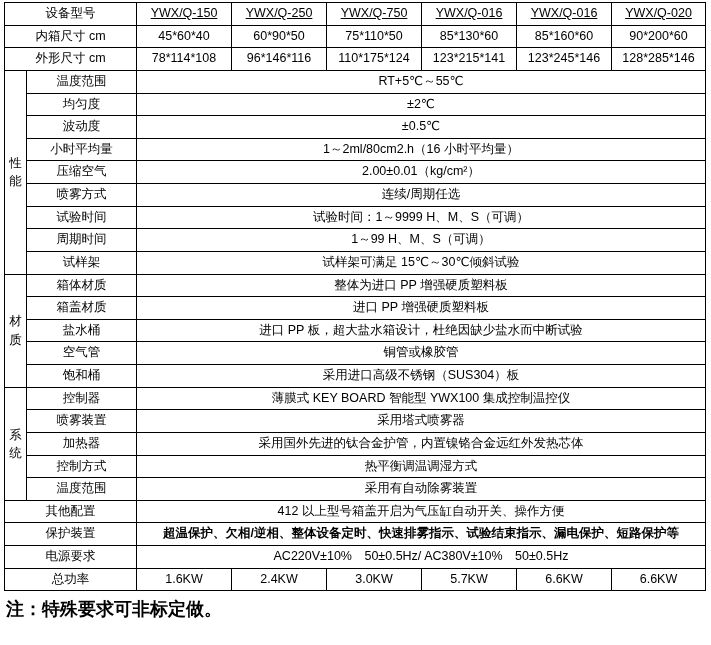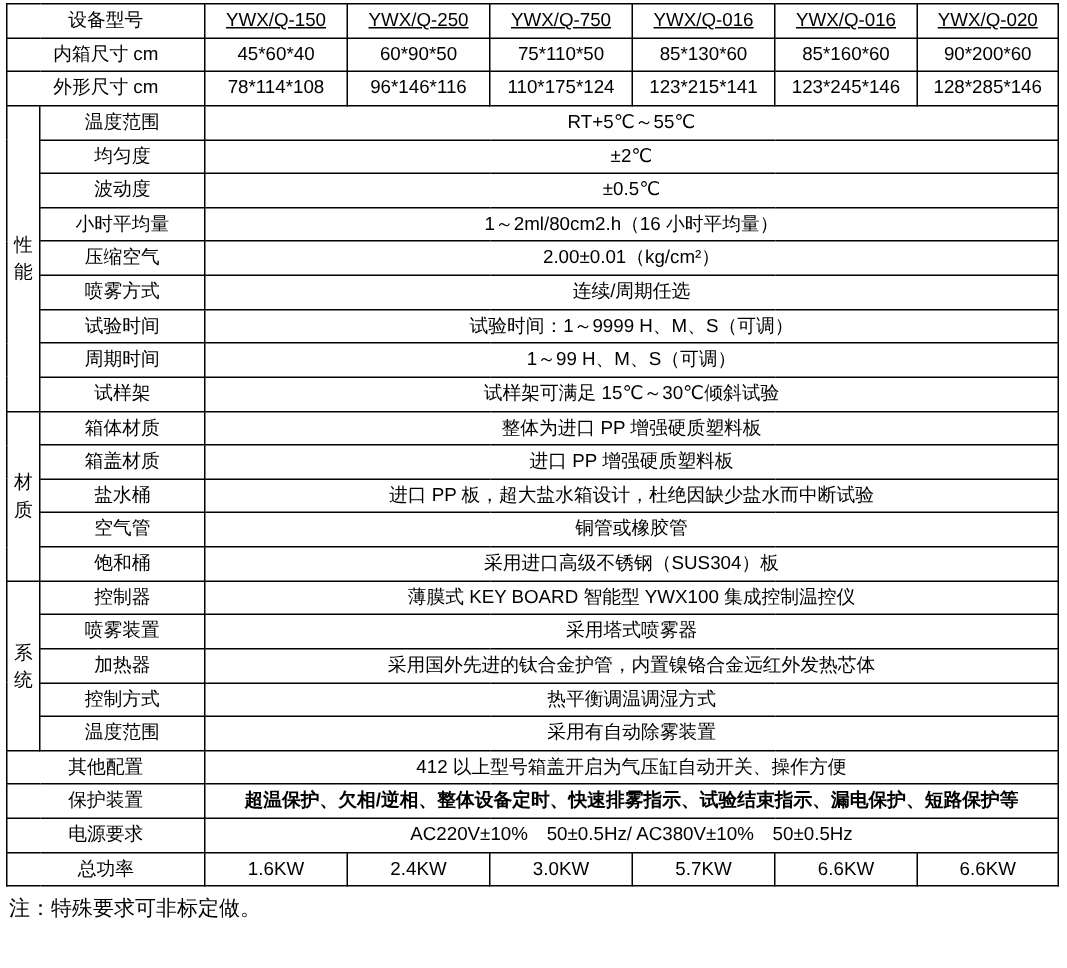--- a/index.html
+++ b/index.html
@@ -51,23 +51,24 @@
     text-decoration: underline;
   }
   td.wrapcell {
     white-space: normal;
     text-align: left;
     padding: 4px 6px;
     line-height: 1.5;
     font-weight: bold;
   }
   .note {
-    font-size: 14px;
+    font-size: 18px;
     padding: 6px 2px 0 2px;
     white-space: nowrap;
+    font-weight: bold;
   }
 </style>
 </head>
 <body>
 
 <div id="sheet">
   <table class="spec">
     <colgroup>
       <col style="width:22px">
       <col style="width:110px">

